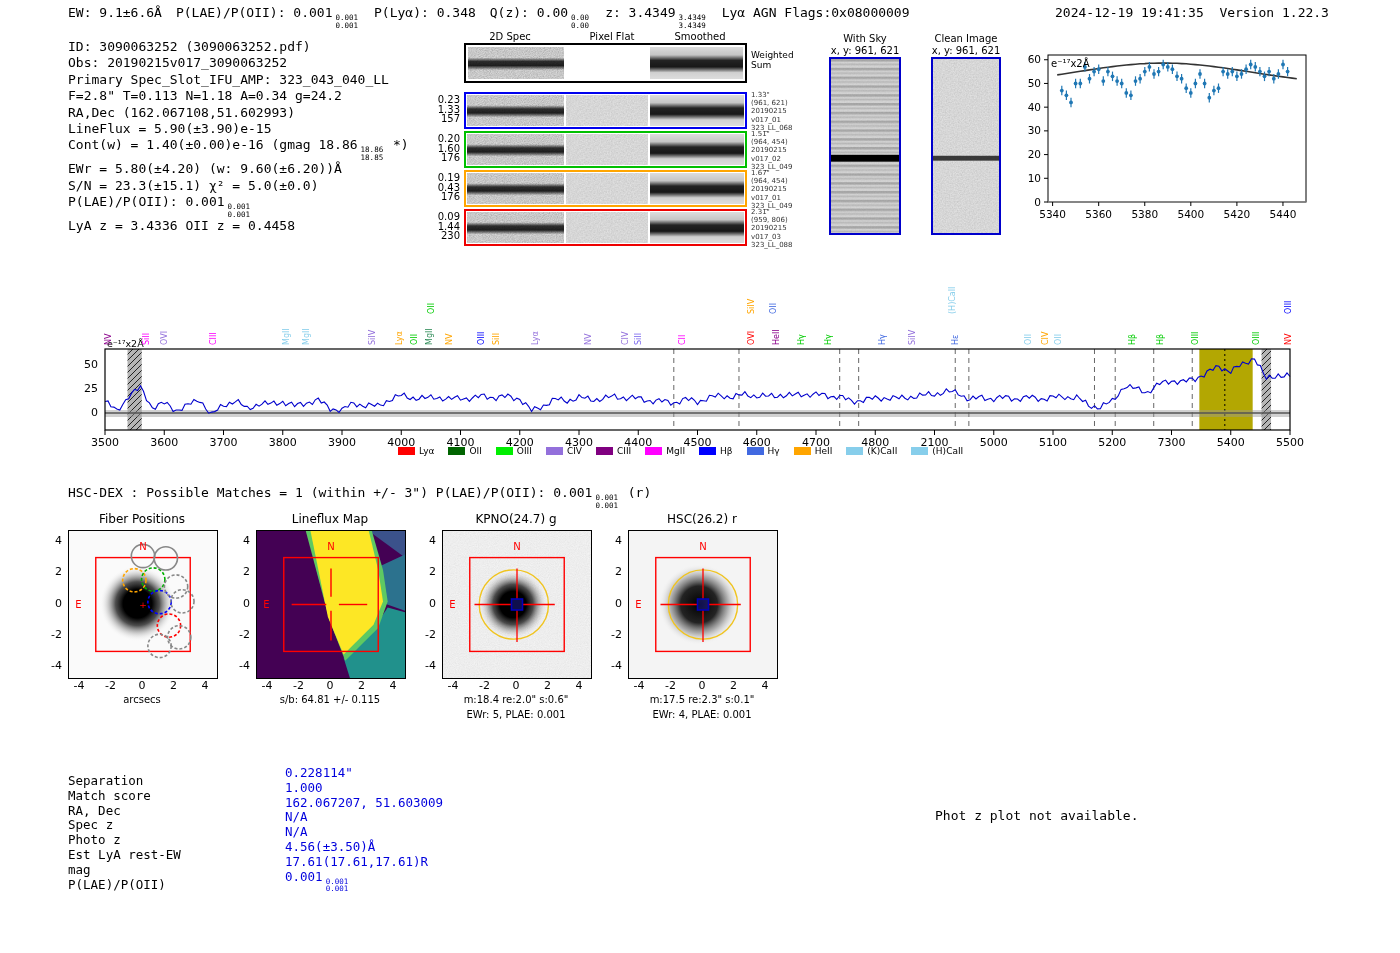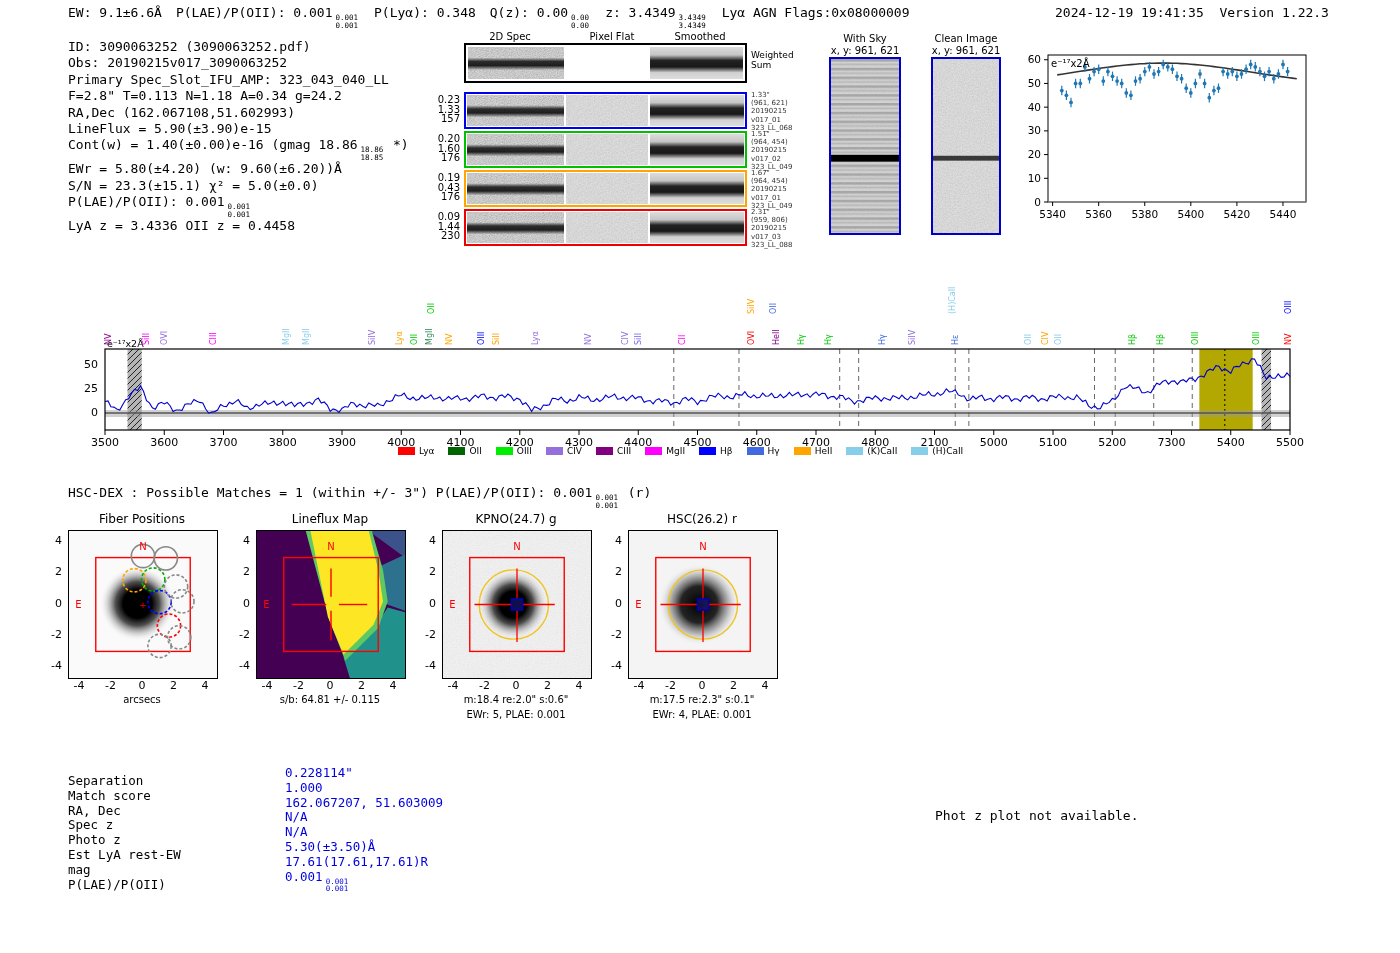--- a/index.html
+++ b/index.html
@@ -745,21 +745,21 @@
         <div class="mt-label mono">Est LyA rest-EW</div>
         <div class="mt-label mono">mag</div>
         <div class="mt-label mono">P(LAE)/P(OII)</div>
       </div>
       <div class="abs mono" style="left: 285px; top: 766px;">
         <div class="mt-value mono"><span>0.228114"</span></div>
         <div class="mt-value mono"><span>1.000</span></div>
         <div class="mt-value mono"><span>162.067207, 51.603009</span></div>
         <div class="mt-value mono"><span>N/A</span></div>
         <div class="mt-value mono"><span>N/A</span></div>
-        <div class="mt-value mono"><span>5.30(±3.50)Å</span></div>
+        <div class="mt-value mono"><span>4.56(±3.50)Å</span></div>
         <div class="mt-value mono"><span>17.61(17.61,17.61)R</span></div>
         <div class="mt-value mono"><span>0.001</span><span class="stack"><span>0.001</span><span>0.001</span></span></div>
       </div>
     </div>
 
   <div class="abs mono" style="left:935px;top:808px;font-size:13px;">Phot z plot not available.</div>
 
 </div>
 
 </body></html>

